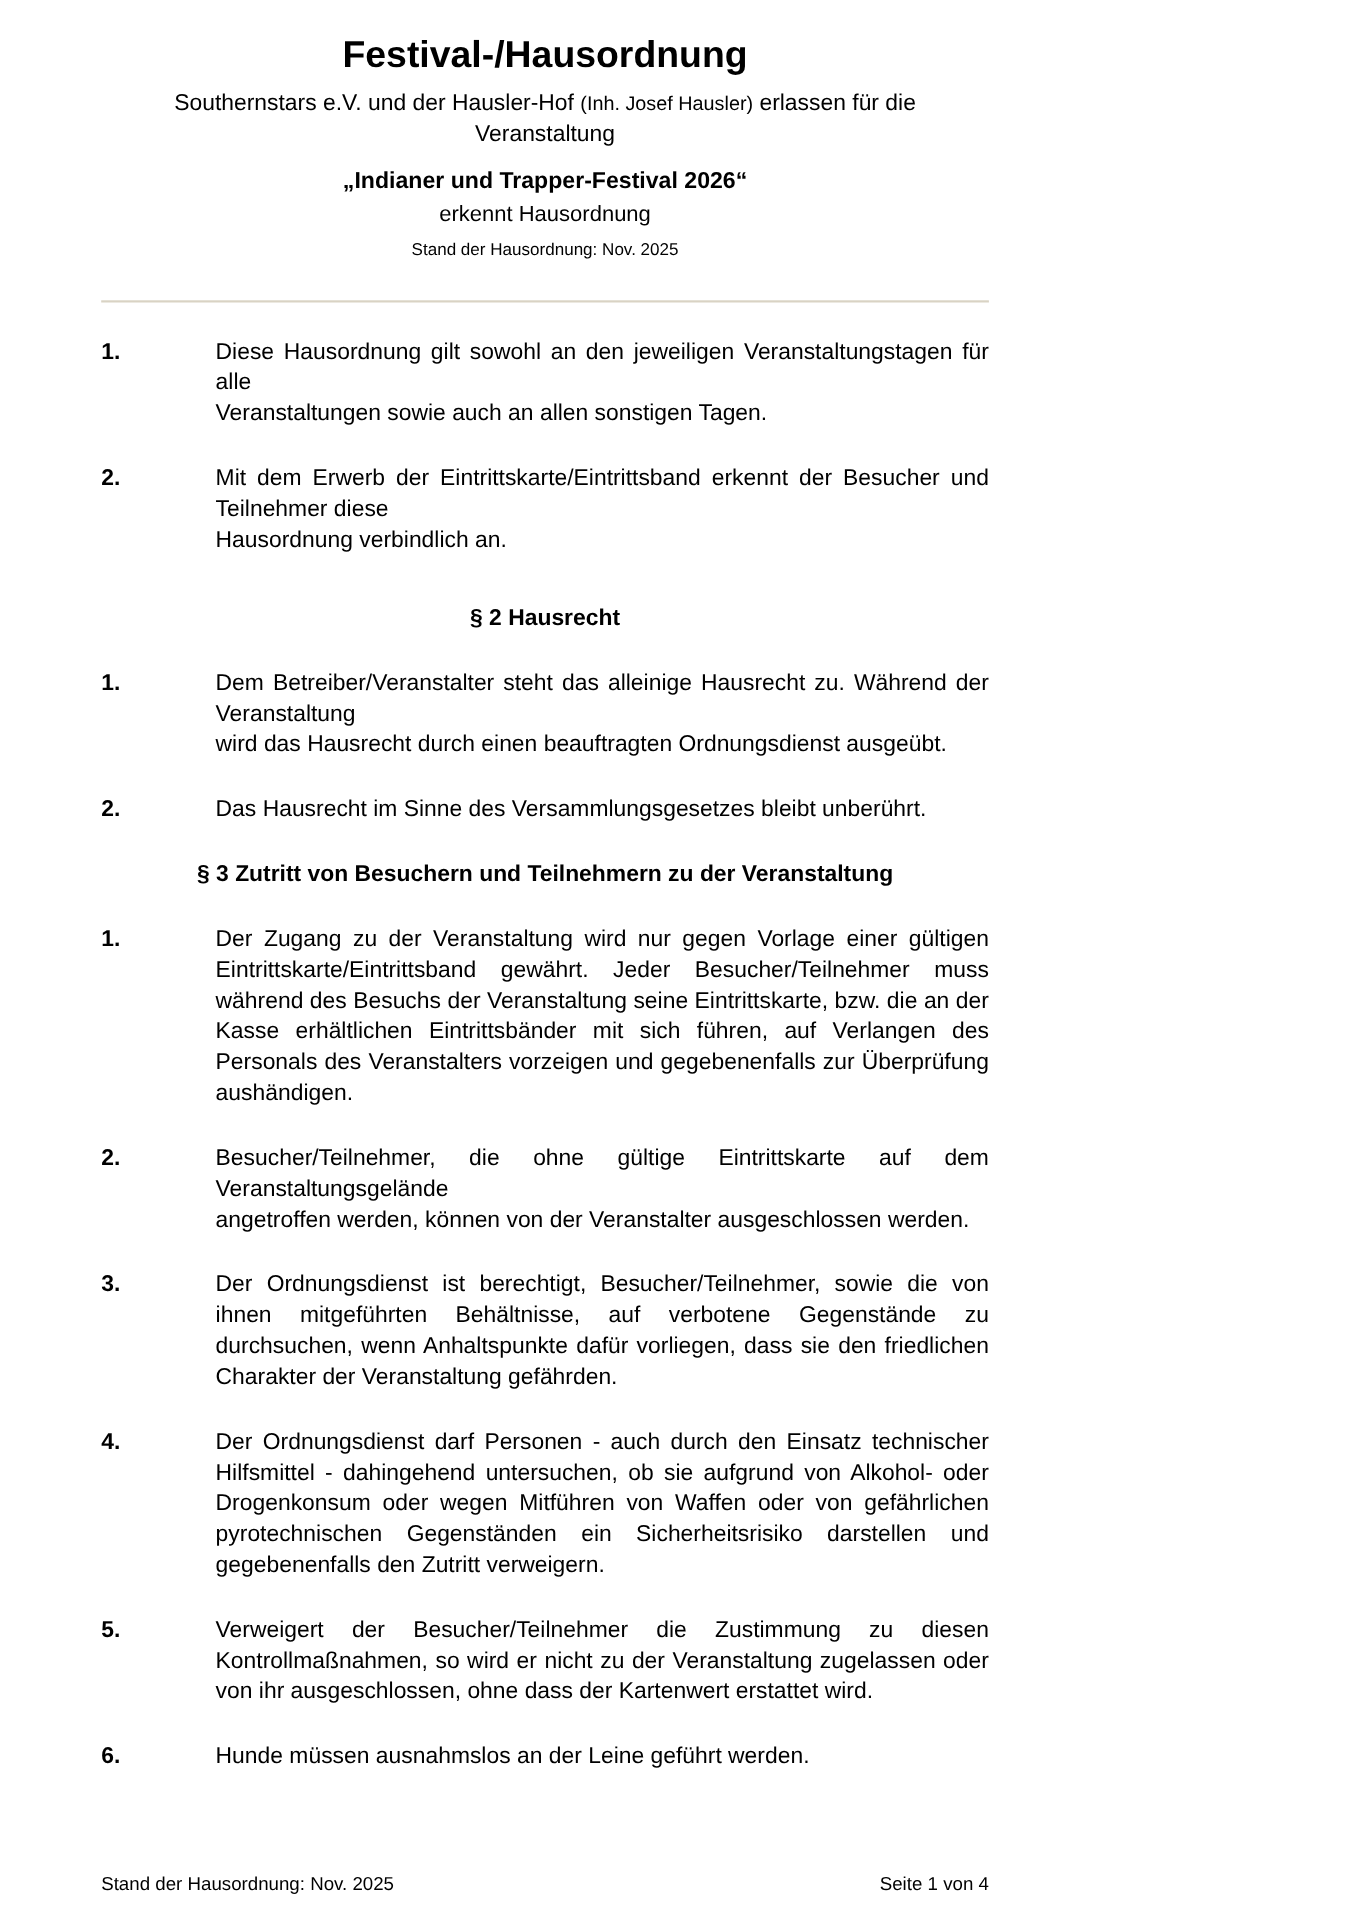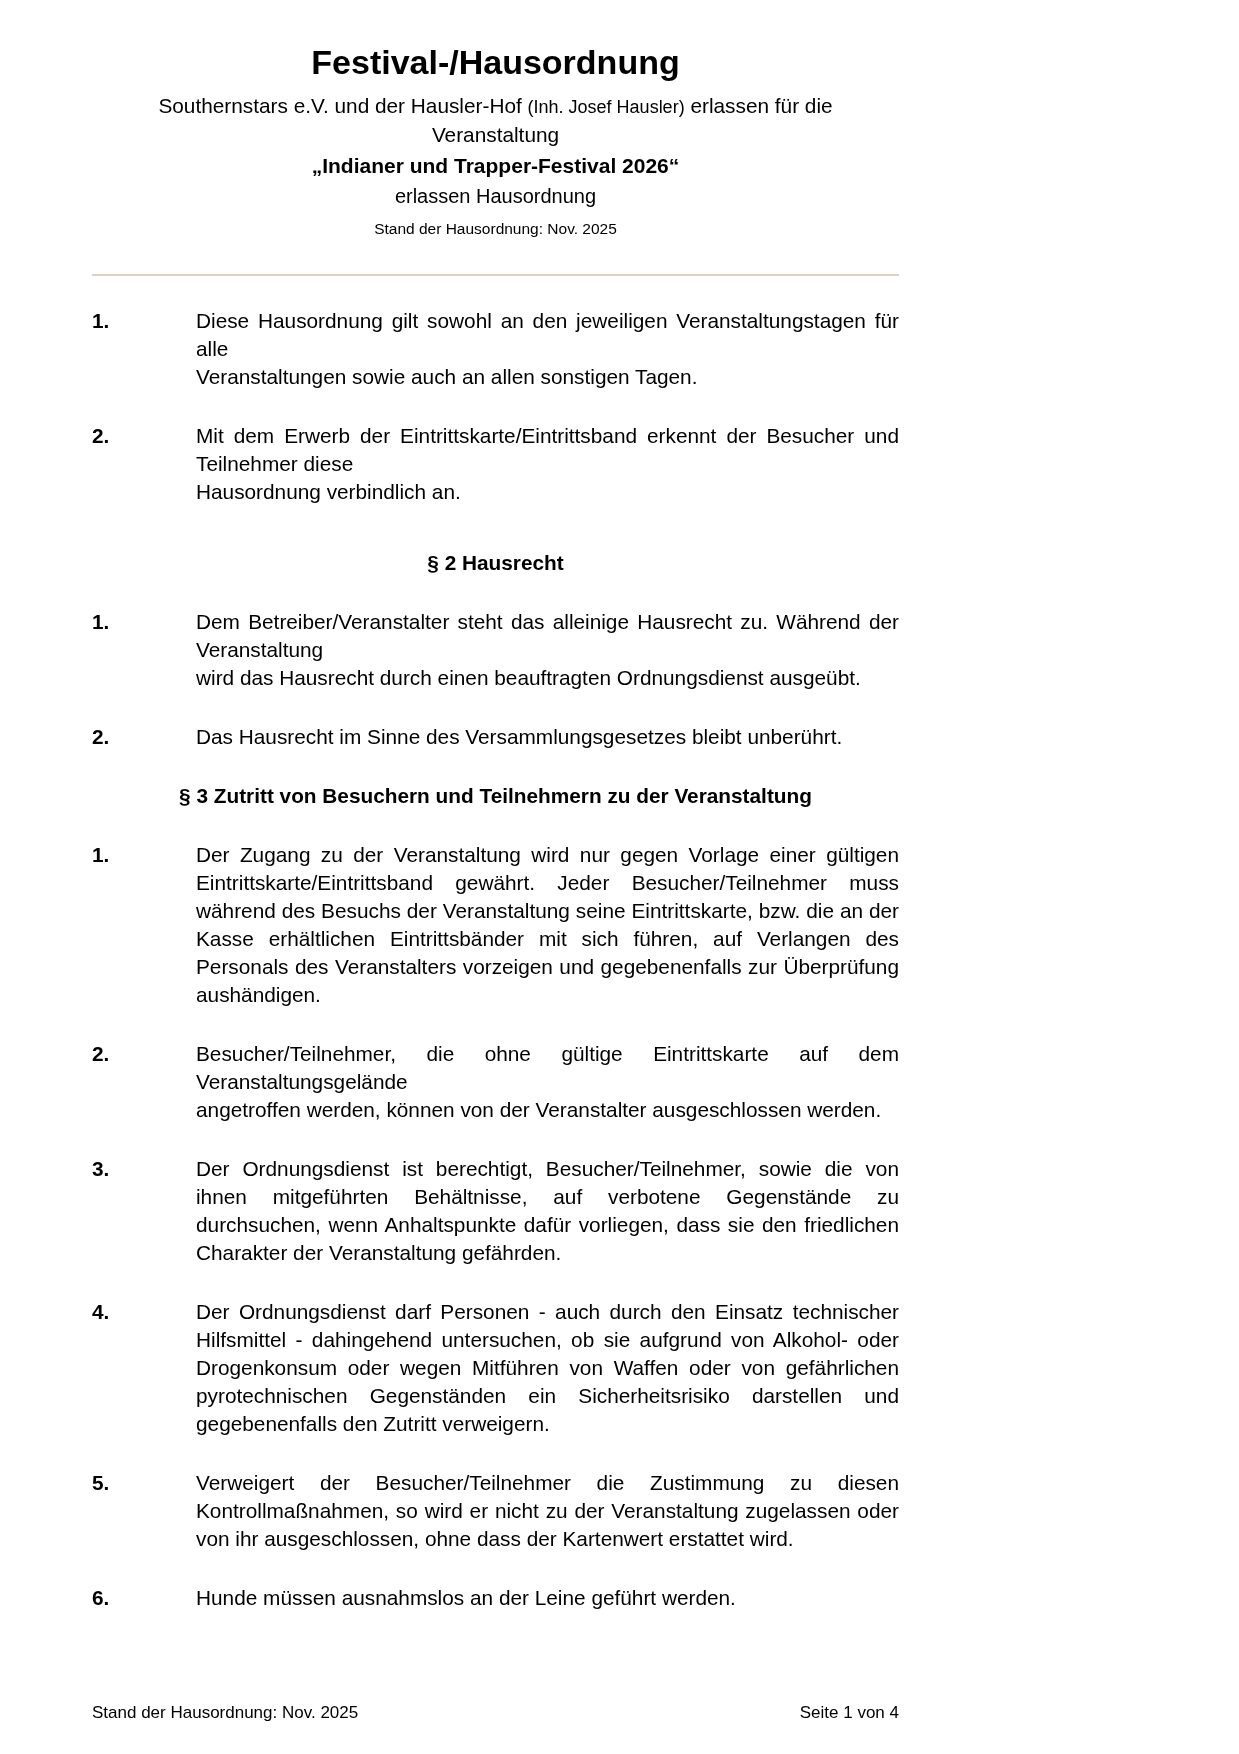--- a/index.html
+++ b/index.html
@@ -5,21 +5,21 @@
   html, body {
     margin: 0;
     padding: 0;
     background: #ffffff;
   }
   .page {
     position: relative;
     width: 990px;
     height: 1754px;
     box-sizing: border-box;
-    padding: 40px 91px 0 92px;
+    padding: 28px 91px 0 92px;
     background: #ffffff;
     color: #000000;
     font-family: "Liberation Sans", "DejaVu Sans", sans-serif;
     font-size: 20.8px;
     overflow: hidden;
   }
   
   h1.doc-title {
     margin: 0;
     font-size: 34px;
@@ -30,21 +30,21 @@
   p.subtitle {
     margin: 8px 0 0;
     font-size: 20.8px;
     line-height: 27px;
     text-align: center;
   }
   p.subtitle .small {
     font-size: 18px;
   }
   p.event-name {
-    margin: 4px 0 0;
+    margin: 16px 0 0;
     font-size: 21px;
     line-height: 28px;
     font-weight: bold;
     text-align: center;
   }
   p.subheading {
     margin: 3px 0 0;
     font-size: 20px;
     line-height: 26px;
     text-align: center;
@@ -111,21 +111,21 @@
 <div class="page">
 
   <header>
     <h1 class="doc-title">Festival-/Hausordnung</h1>
     <p class="subtitle">
       <span>Southernstars e.V. und der Hausler-Hof</span>
       <span class="small">(Inh. Josef Hausler)</span>
       <span>erlassen für die Veranstaltung</span>
     </p>
     <p class="event-name">„Indianer und Trapper-Festival 2026“</p>
-    <p class="subheading">erlassen Hausordnung</p>
+    <p class="subheading">erkennt Hausordnung</p>
     <p class="version-note">Stand der Hausordnung: Nov. 2025</p>
     <hr class="divider">
   </header>
 
   <main id="sections">
       <div class="item">
         <span class="num">1.</span>
         <div class="text">Diese Hausordnung gilt sowohl an den jeweiligen Veranstaltungstagen für alle
 Veranstaltungen sowie auch an allen sonstigen Tagen.</div>
       </div>

